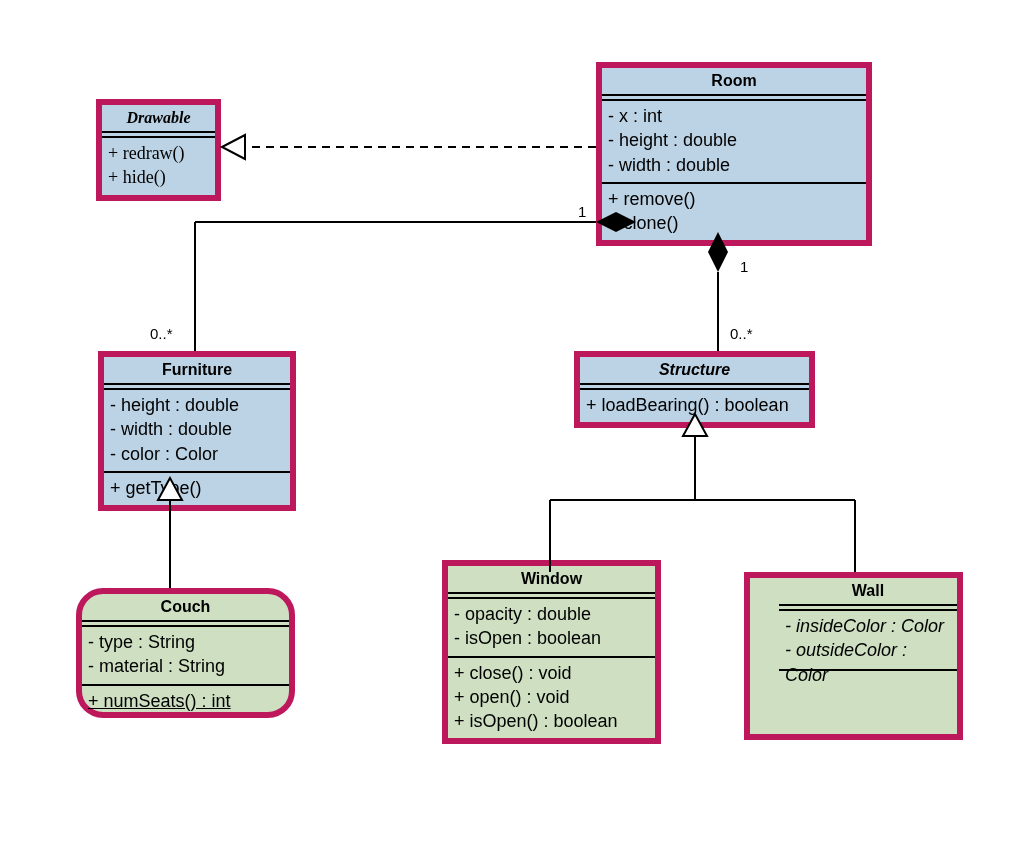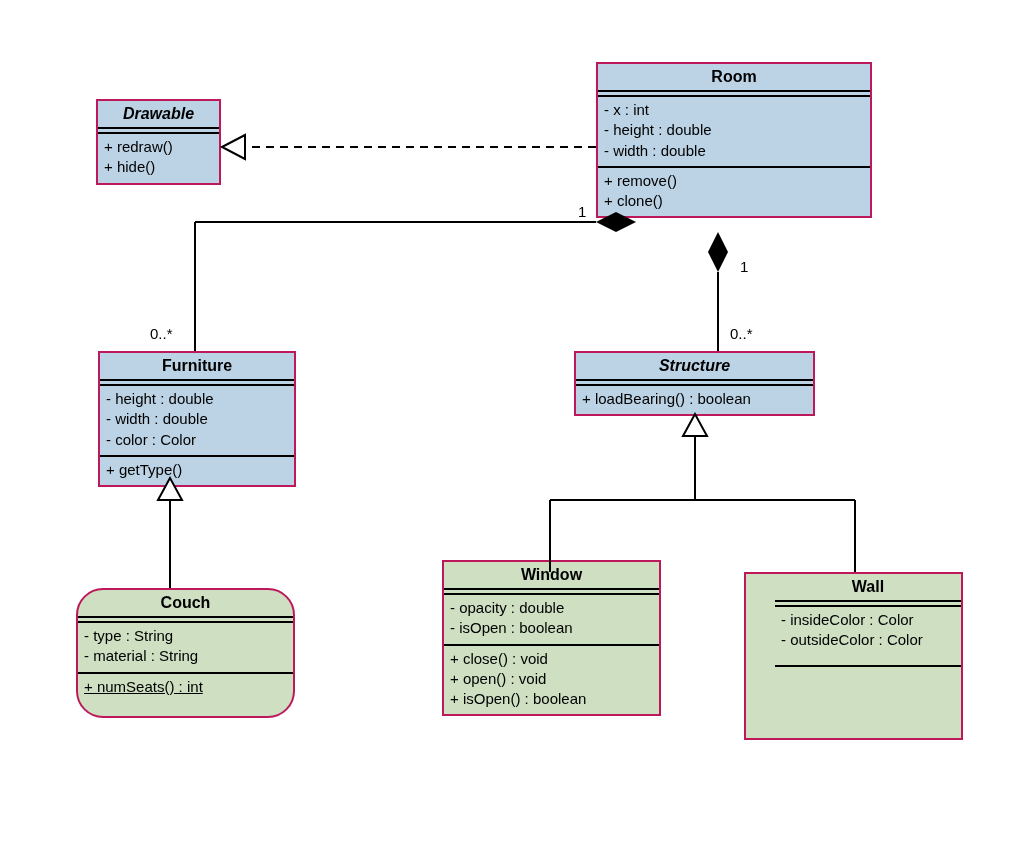--- a/index.html
+++ b/index.html
@@ -5,53 +5,53 @@
   body {
     margin: 0;
     font-family: Arial, Helvetica, sans-serif;
     background: #fff;
     width: 1024px;
     height: 848px;
     position: relative;
   }
   .uml {
     position: absolute;
-    border: 2px solid #be185d;
+    border: 6px solid #be185d;
     background: #bcd3e5;
     box-sizing: border-box;
   }
   .uml.green { background: #cedfc2; }
   .uname {
     text-align: center;
     font-weight: bold;
     padding: 4px 6px;
     border-bottom: 2px solid #000;
     font-size: 16px;
   }
   .uname.italic { font-style: italic; }
   .uunderline { height:3px; border-bottom:2px solid #000;}
   .sect {
     border-bottom: 2px solid #000;
     padding: 3px 6px 5px 6px;
-    font-size: 15px;
+    font-size: 18px;
     line-height: 1.35;
   }
   .sect:last-child { border-bottom: none; }
   svg.connectors {
     position: absolute;
     left: 0; top: 0;
     width: 1024px; height: 848px;
     pointer-events: none;
   }
   .mlabel { position:absolute; font-size:15px; }
 </style>
 </head>
 <body>
 
-<div class="uml" style="left:96px; top:99px; width:125px;">
+<div class="uml" style="left:96px; top:99px; width:125px;font-family:Liberation Serif, serif;">
   <div class="uname italic">Drawable</div>
   <div class="uunderline"></div>
   <div class="sect">
     <div>+ redraw()</div>
     <div>+ hide()</div>
   </div>
 </div>
 
 <div class="uml" style="left:596px; top:62px; width:276px;">
   <div class="uname">Room</div>
@@ -110,21 +110,21 @@
   <div class="sect">
     <div>+ close() : void</div>
     <div>+ open() : void</div>
     <div>+ isOpen() : boolean</div>
   </div>
 </div>
 
 <div class="uml green" style="left:744px; top:572px; width:219px; height:168px;padding-left:29px;">
   <div class="uname">Wall</div>
   <div class="uunderline"></div>
-  <div class="sect" style="height:50px;">
+  <div class="sect" style="height:50px;font-style:italic;">
     <div>- insideColor : Color</div>
     <div>- outsideColor : Color</div>
   </div>
   <div class="sect" style="border-bottom:none; height:60px;"></div>
 </div>
 
 <div class="mlabel" style="left:578px; top:203px;">1</div>
 <div class="mlabel" style="left:150px; top:325px;">0..*</div>
 <div class="mlabel" style="left:740px; top:258px;">1</div>
 <div class="mlabel" style="left:730px; top:325px;">0..*</div>

